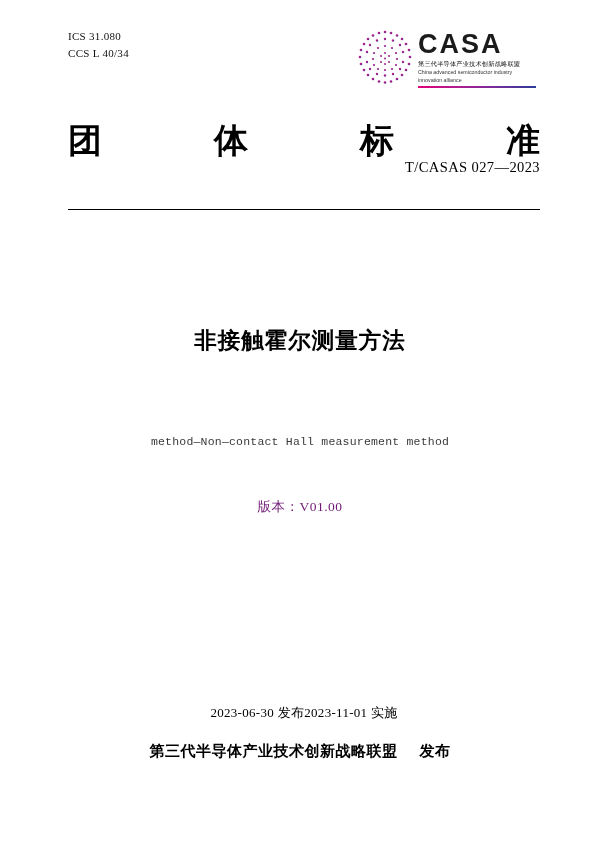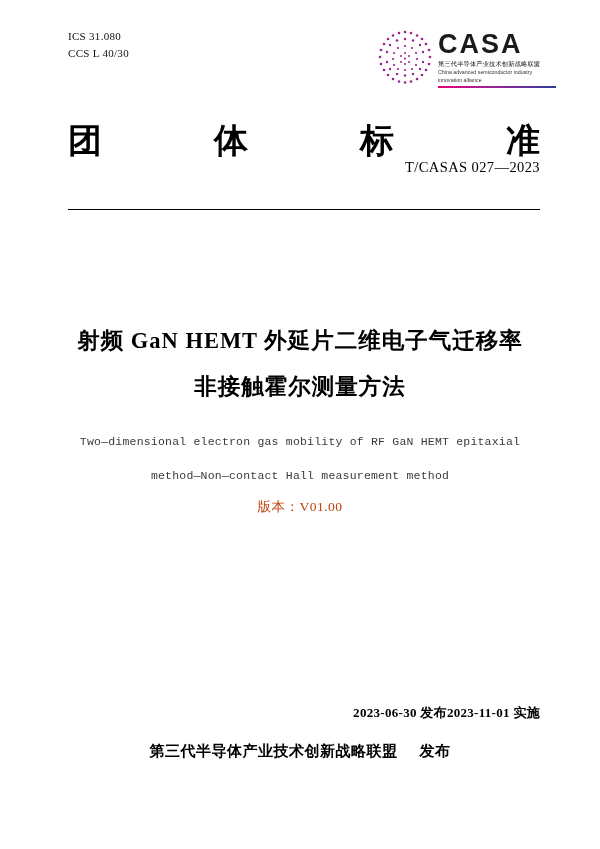--- a/index.html
+++ b/index.html
@@ -31,21 +31,21 @@
     font-size: 11px;
     line-height: 17px;
     color: #111;
     letter-spacing: 0.3px;
   }
   .codes div { white-space: nowrap; }
 
   
   .logo-wrap {
     position: absolute;
-    right: 44px;
+    right: 64px;
     top: 26px;
     display: flex;
     align-items: center;
     gap: 0;
     justify-content: flex-end;
   }
   .logo-mark {
     width: 66px;
     height: 62px;
     position: relative;
@@ -150,35 +150,35 @@
   }
   .title-en span { display: block; }
 
   .version {
     position: absolute;
     left: 0; right: 0;
     top: 498px;
     text-align: center;
     font-family: "Liberation Serif", serif;
     font-size: 13.5px;
-    color: #c2410c;
+    color: #701a75;
     letter-spacing: 0.5px;
   }
 
   
   .footer-dates {
     position: absolute;
     left: 68px;
     right: 60px;
     top: 704px;
     display: flex;
-    justify-content: flex-end;
+    justify-content: center;
     font-family: "Liberation Serif", serif;
     font-size: 13px;
-    font-weight: bold;
+    font-weight: normal;
     color: #000;
     letter-spacing: 0.3px;
   }
   .footer-org {
     position: absolute;
     left: 0; right: 0;
     top: 742px;
     text-align: center;
     font-family: Liberation Mono, monospace;
     font-size: 15px;
@@ -188,21 +188,21 @@
   }
   .footer-org .gap { display: inline-block; width: 22px; }
 </style>
 </head>
 <body>
 
 <div class="page">
 
   <div class="codes">
     <div>ICS 31.080</div>
-    <div>CCS L 40/30</div>
+    <div>CCS L 40/34</div>
   </div>
 
   <div class="logo-wrap">
     <div class="logo-mark">
       <svg width="66" height="62" viewBox="0 0 66 62" xmlns="http://www.w3.org/2000/svg">
         <defs>
           <linearGradient id="g1" x1="0" y1="0" x2="1" y2="1">
             <stop offset="0%" stop-color="#e2007a"></stop>
             <stop offset="45%" stop-color="#a8238f"></stop>
             <stop offset="100%" stop-color="#2c3c96"></stop>
@@ -286,26 +286,24 @@
     <span>体</span>
     <span>标</span>
     <span>准</span>
   </div>
 
   <div class="std-no">T/CASAS 027—2023</div>
 
   <div class="rule"></div>
 
   <div class="title-cn">
-    <span class="l1">射频 GaN HEMT 外延片二维电子气迁移率</span>
     <span class="l2">非接触霍尔测量方法</span>
   </div>
 
   <div class="title-en">
-    <span>Two—dimensional electron gas mobility of RF GaN HEMT epitaxial</span>
     <span>method—Non—contact Hall measurement method</span>
   </div>
 
   <div class="version">版本：V01.00</div>
 
   <div class="footer-dates">
     <span>2023-06-30 发布</span>
     <span>2023-11-01 实施</span>
   </div>
 

